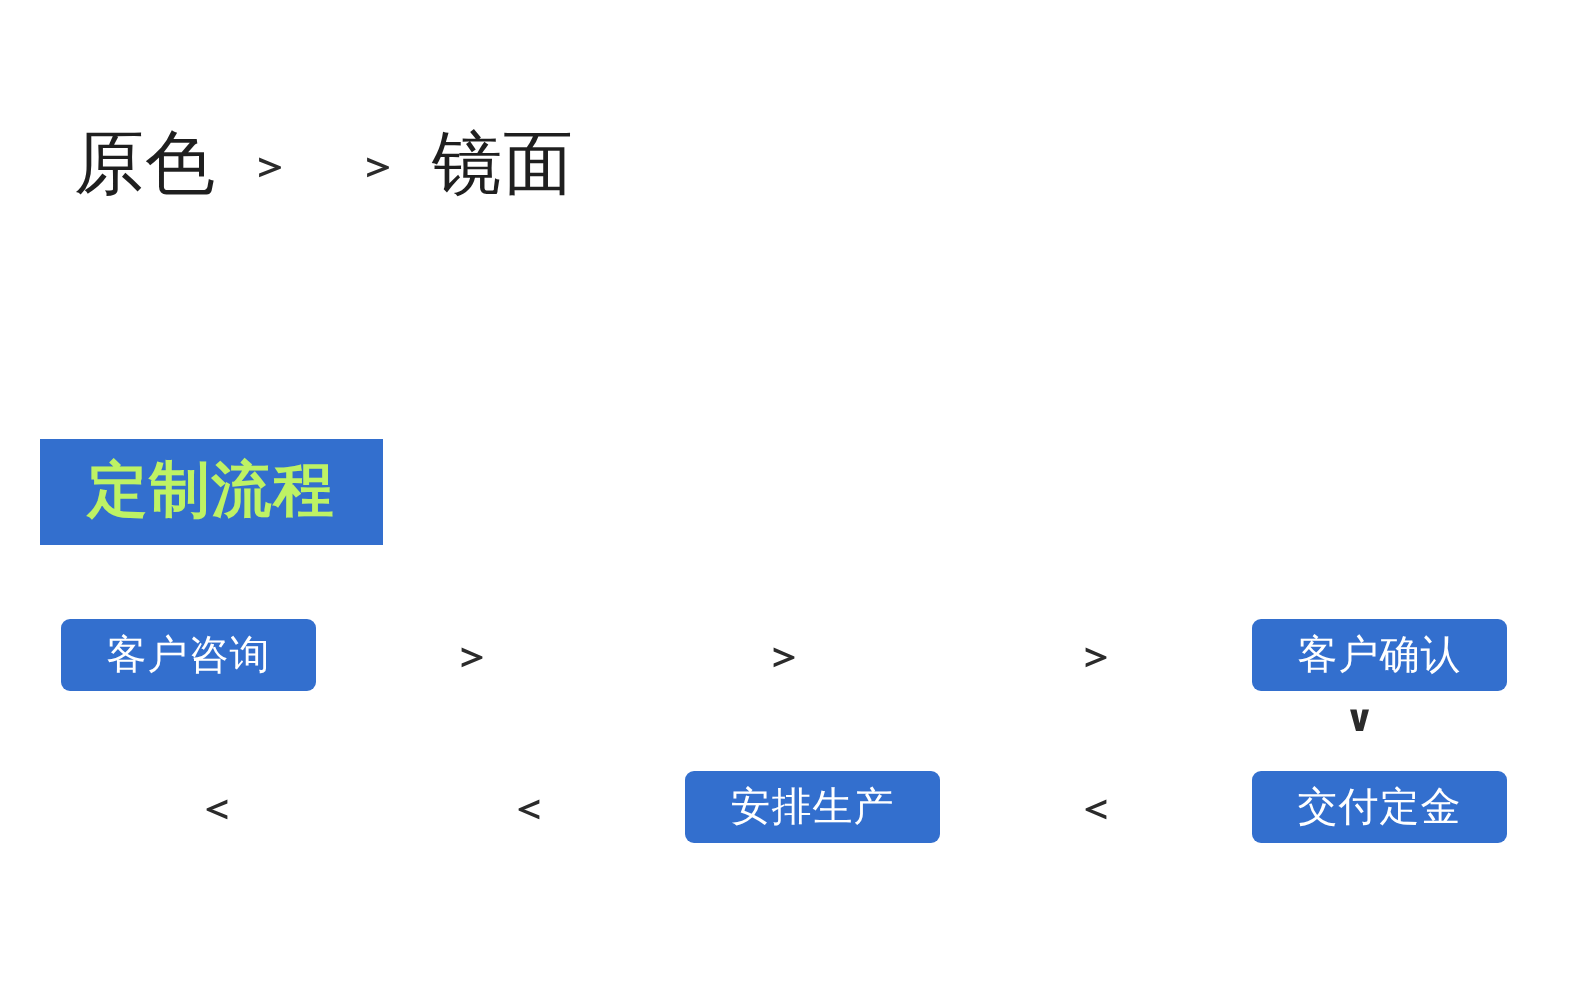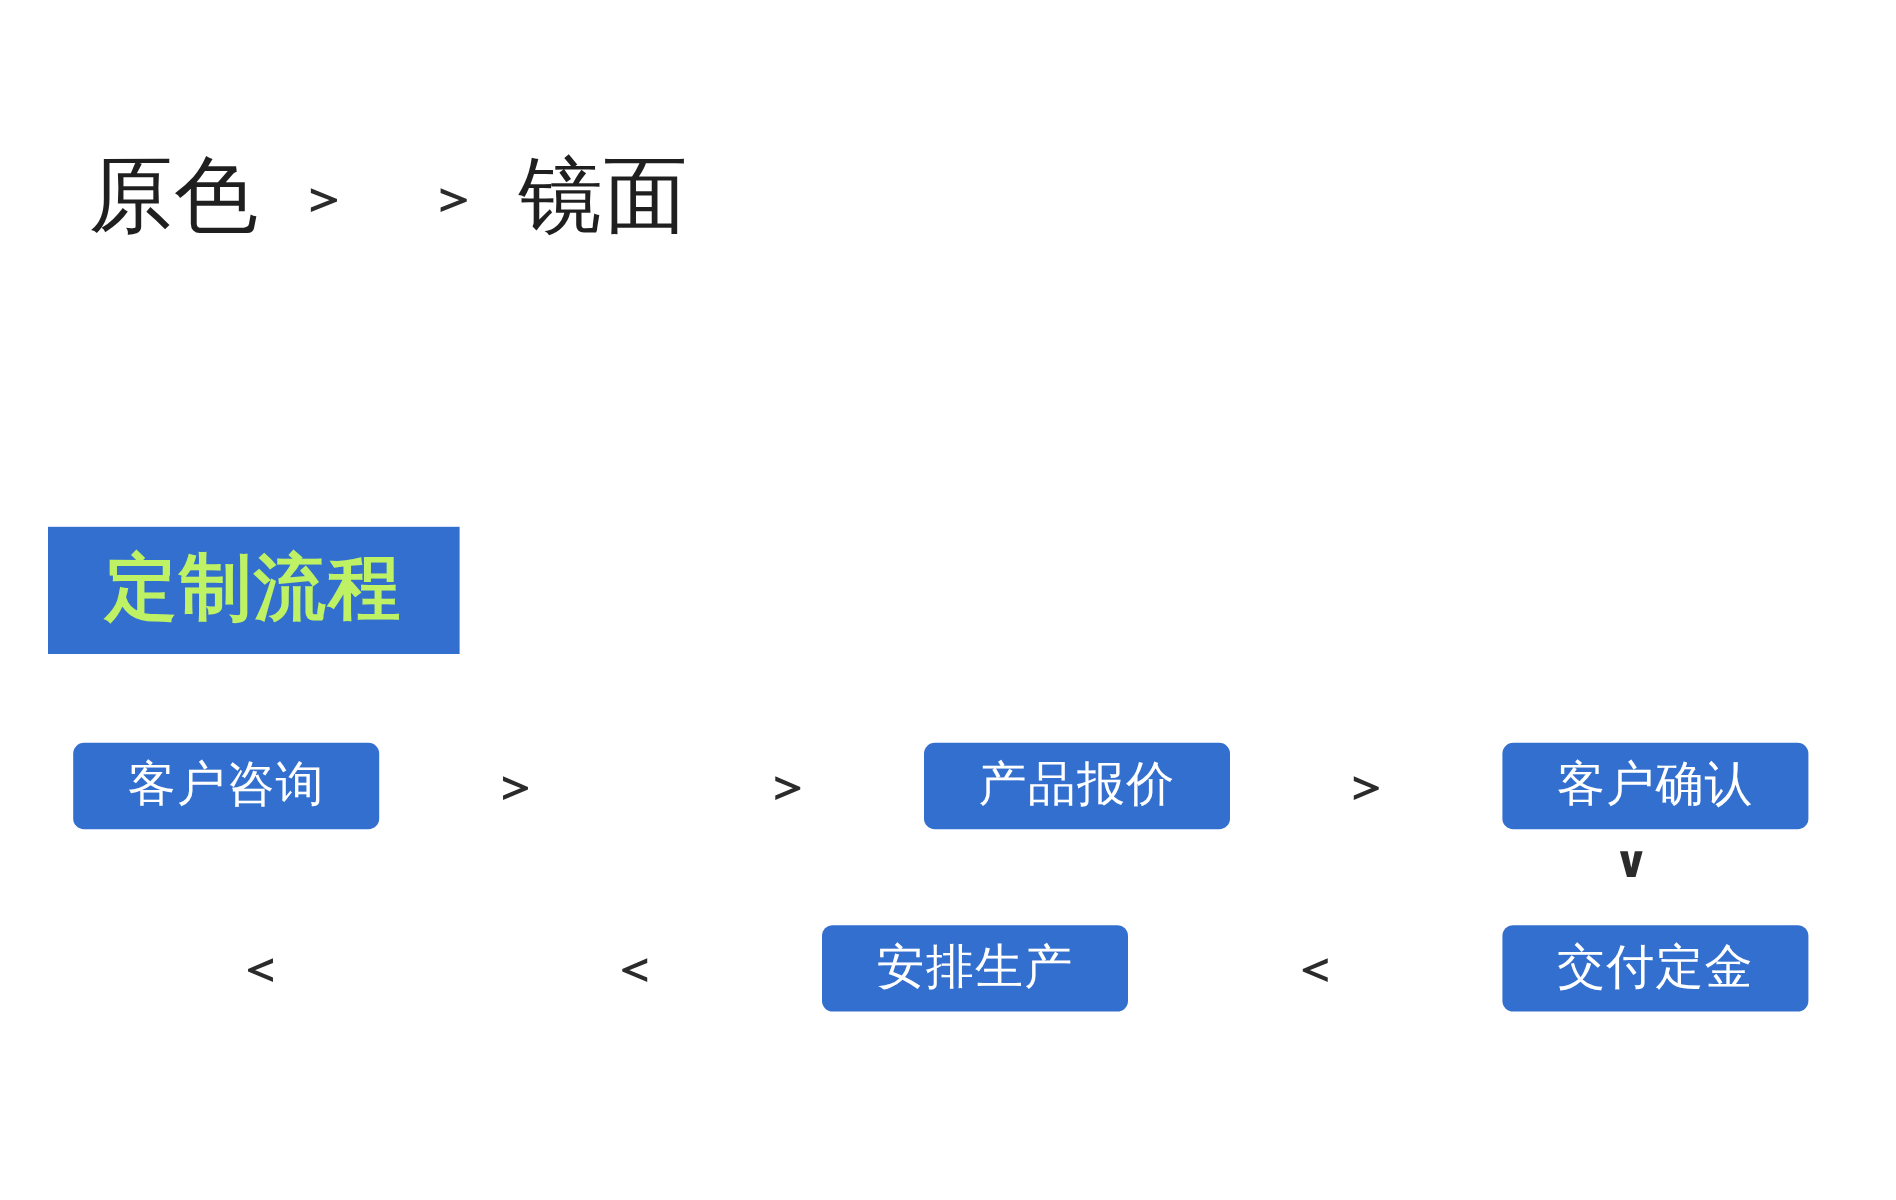--- a/index.html
+++ b/index.html
@@ -135,23 +135,20 @@
 <div id="section-heading">
   <span class="heading-text">定制流程</span>
 </div>
 
 <div class="flow-row" id="flow-row-1">
   <div class="flow-box">
     <span class="box-text">客户咨询</span>
   </div>
   <span class="flow-sep">＞</span>
   <span class="flow-sep">＞</span>
-  <div class="flow-box">
-    <span class="box-text">产品报价</span>
-  </div>
   <span class="flow-sep">＞</span>
   <div class="flow-box">
     <span class="box-text">客户确认</span>
   </div>
 </div>
 
 <div id="down-connector">∨</div>
 
 <div class="flow-row" id="flow-row-2">
   <span class="flow-sep">＜</span>

